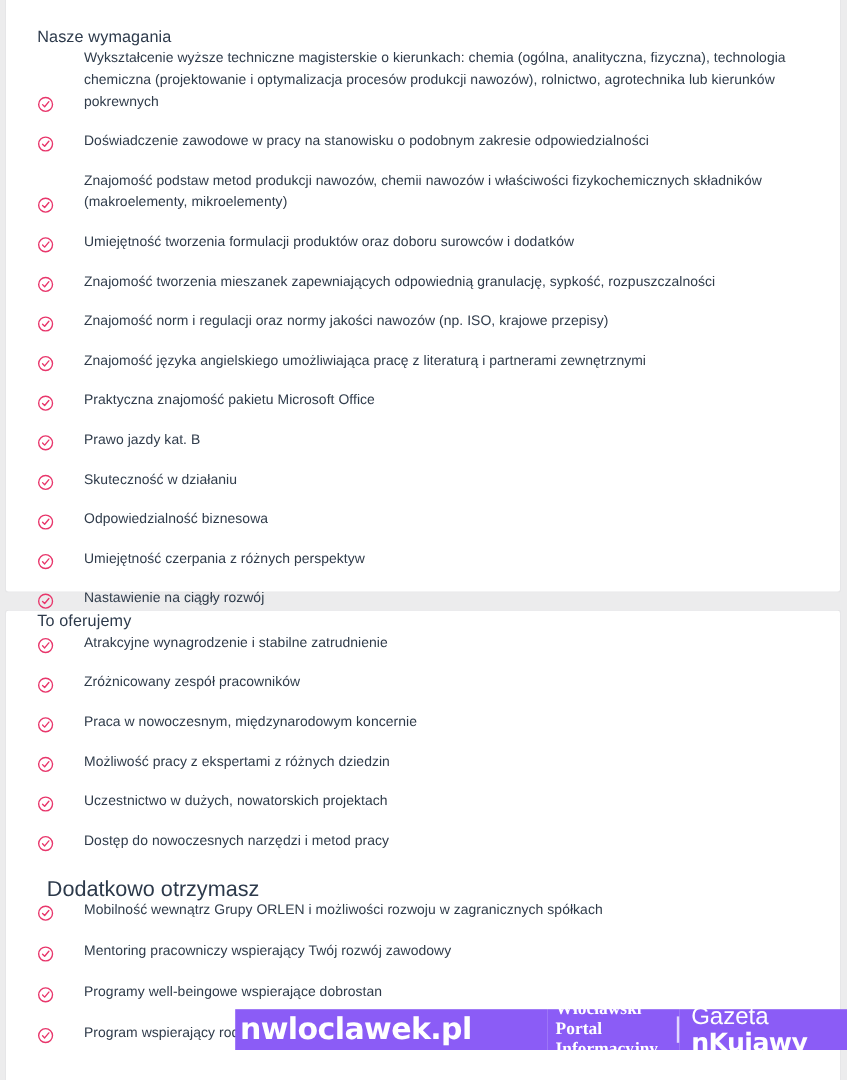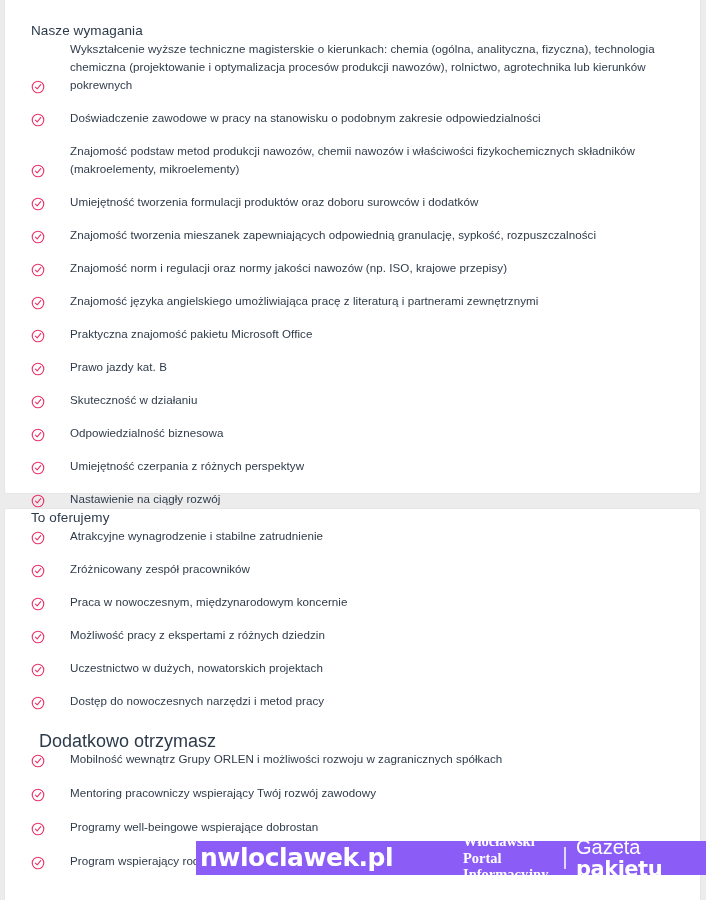--- a/index.html
+++ b/index.html
@@ -449,17 +449,17 @@
     <div class="wm-block wm-left">
       <span class="wm-line1">nwloclawek.pl</span>
     </div>
     <div class="wm-block wm-mid">
       <span>Włocławski</span>
       <span>Portal</span>
       <span>Informacyjny</span>
     </div>
     <div class="wm-block wm-right">
       <span class="wm-gazeta">Gazeta</span>
-      <span class="wm-kujawy">pakietu</span>
+      <span class="wm-kujawy">nKujawy</span>
     </div>
   </div>
 
 </div>
 
 </body></html>

